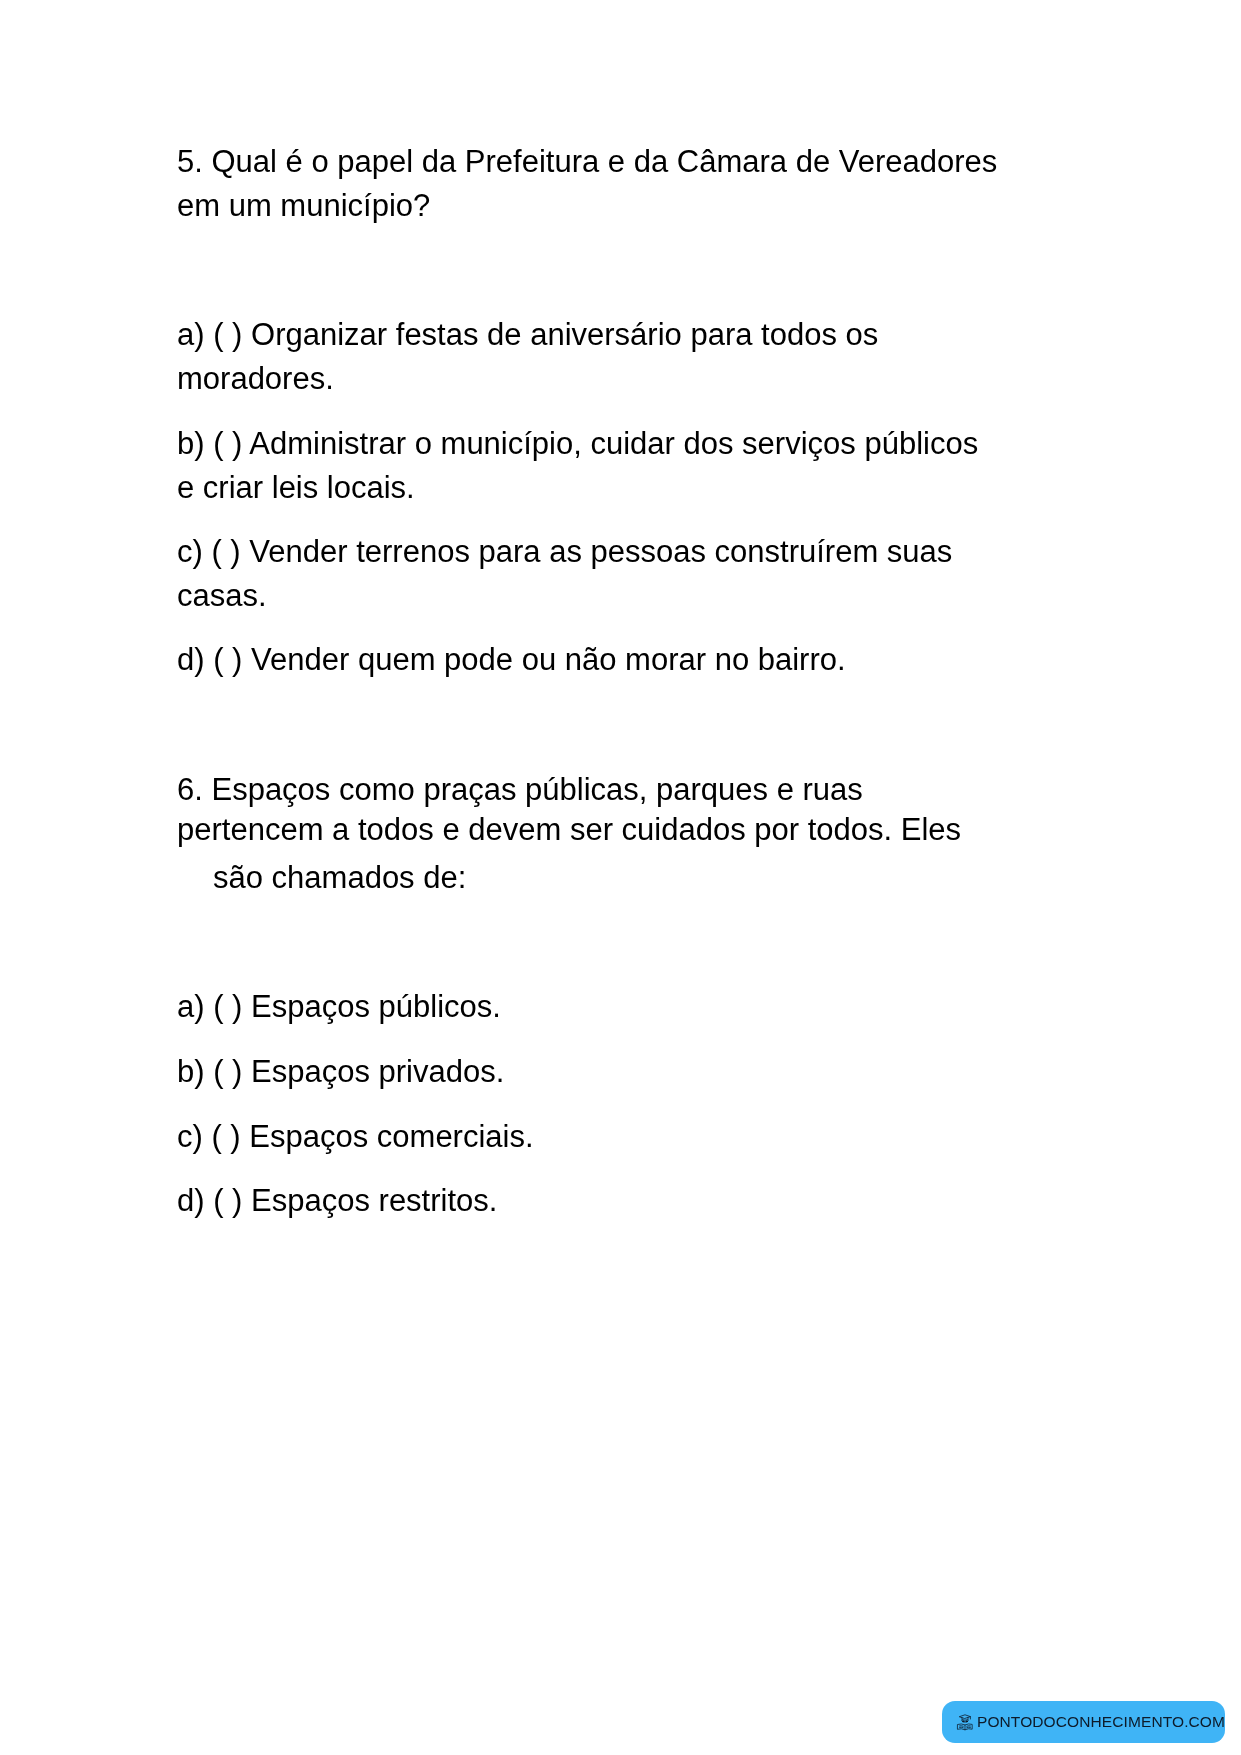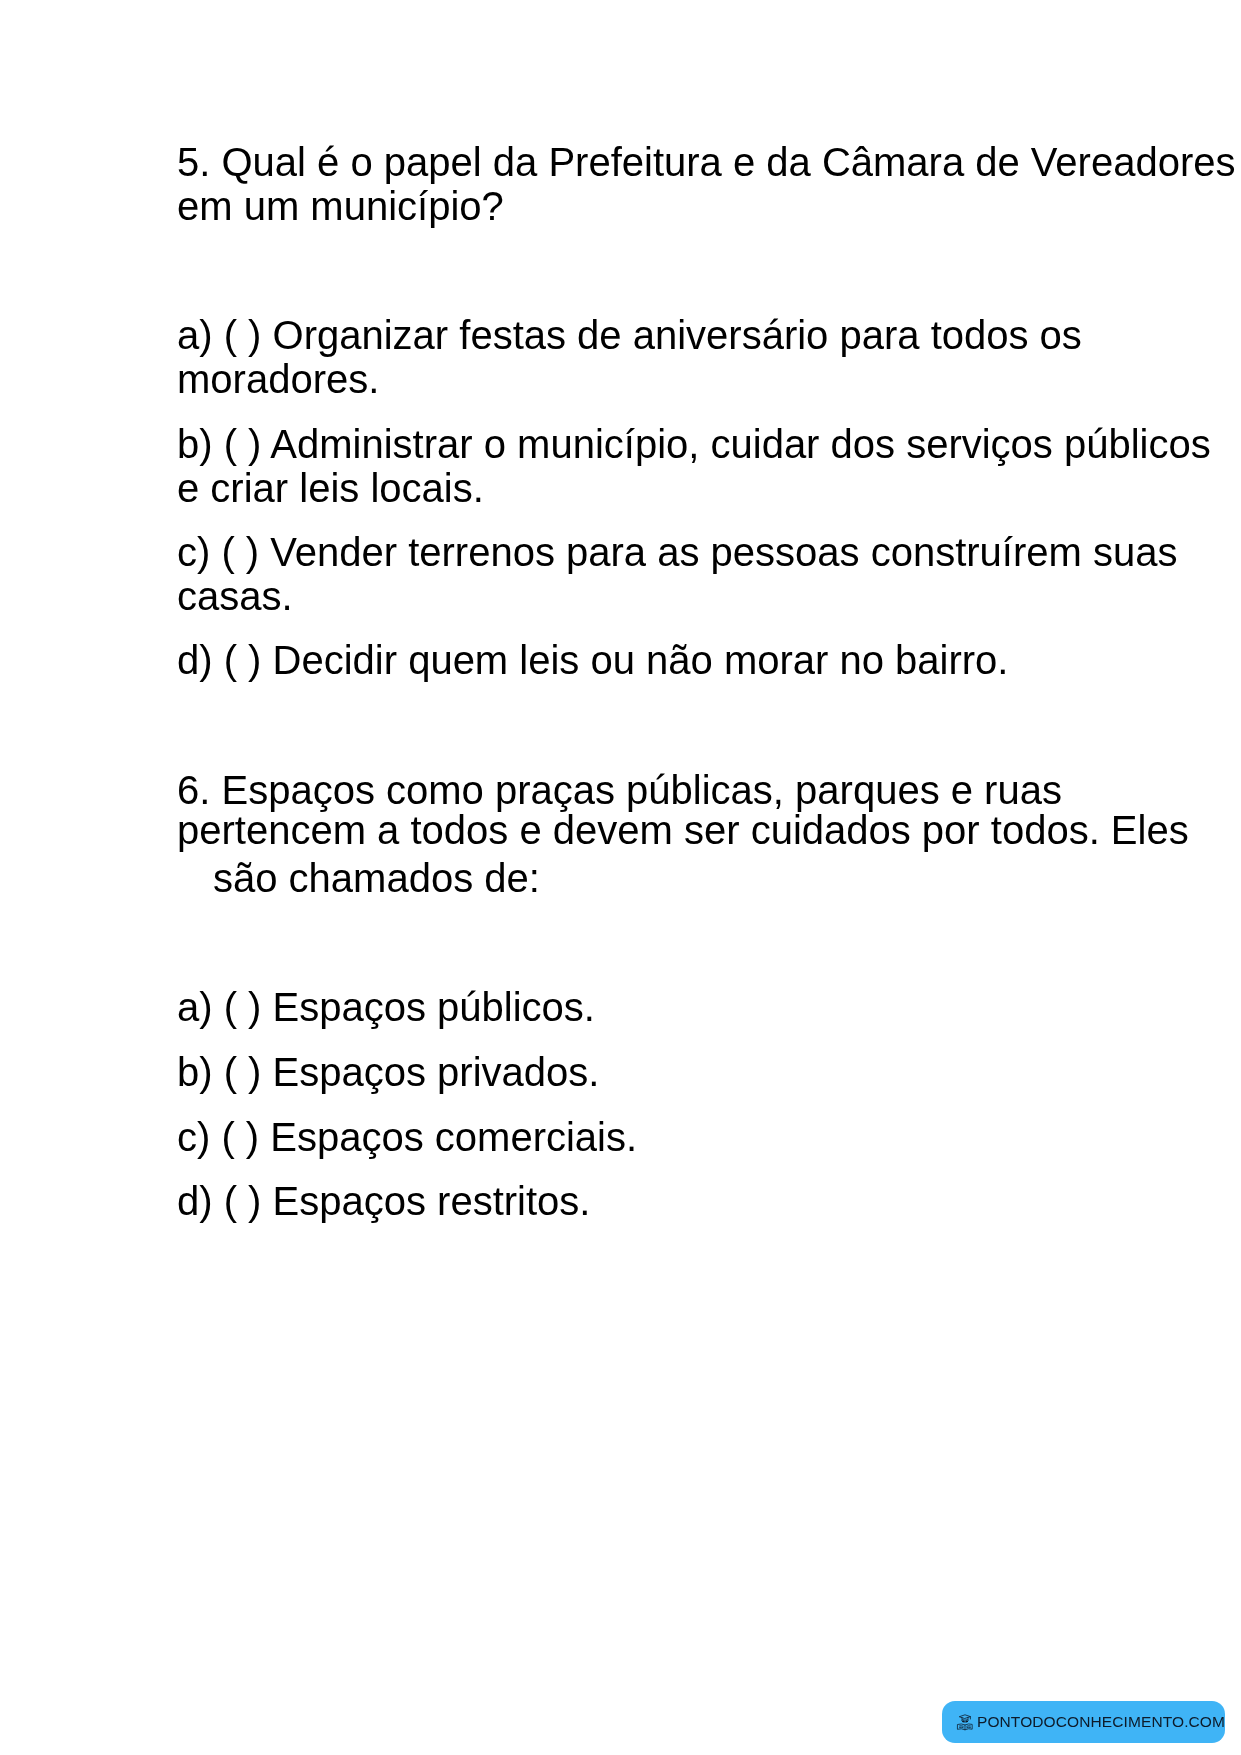--- a/index.html
+++ b/index.html
@@ -9,21 +9,21 @@
       background: #ffffff;
       position: relative;
       overflow: hidden;
       font-family: "Liberation Sans", sans-serif;
       color: #000000;
     }
     .page { position: absolute; left: 0; top: 0; width: 1241px; height: 1755px; }
     .line {
       position: absolute;
       left: 177px;
-      font-size: 40px;
+      font-size: 31px;
       line-height: 44px;
       white-space: nowrap;
       letter-spacing: 0px;
     }
     .badge {
       position: absolute;
       left: 942px;
       top: 1701px;
       width: 283px;
       height: 42px;
@@ -59,21 +59,21 @@
     </div>
     <div>
       <div class="line" style="top:422px;">b) (   ) Administrar o município, cuidar dos serviços públicos</div>
       <div class="line" style="top:466px;text-align:center;">e criar leis locais.</div>
     </div>
     <div>
       <div class="line" style="top:530px;">c) (   ) Vender terrenos para as pessoas construírem suas</div>
       <div class="line" style="top:574px;">casas.</div>
     </div>
     <div>
-      <div class="line" style="top:638px;">d) (   ) Decidir quem leis ou não morar no bairro.</div>
+      <div class="line" style="top:638px;">d) (   ) Vender quem pode ou não morar no bairro.</div>
     </div>
   </div>
 
   <div>
     <div class="line" style="top:768px;">6. Espaços como praças públicas, parques e ruas</div>
     <div class="line" style="top:808px;">pertencem a todos e devem ser cuidados por todos. Eles</div>
     <div class="line" style="top:856px;margin-left:36px;">são chamados de:</div>
 
     <div>
       <div class="line" style="top:985px;">a) (   ) Espaços públicos.</div>

